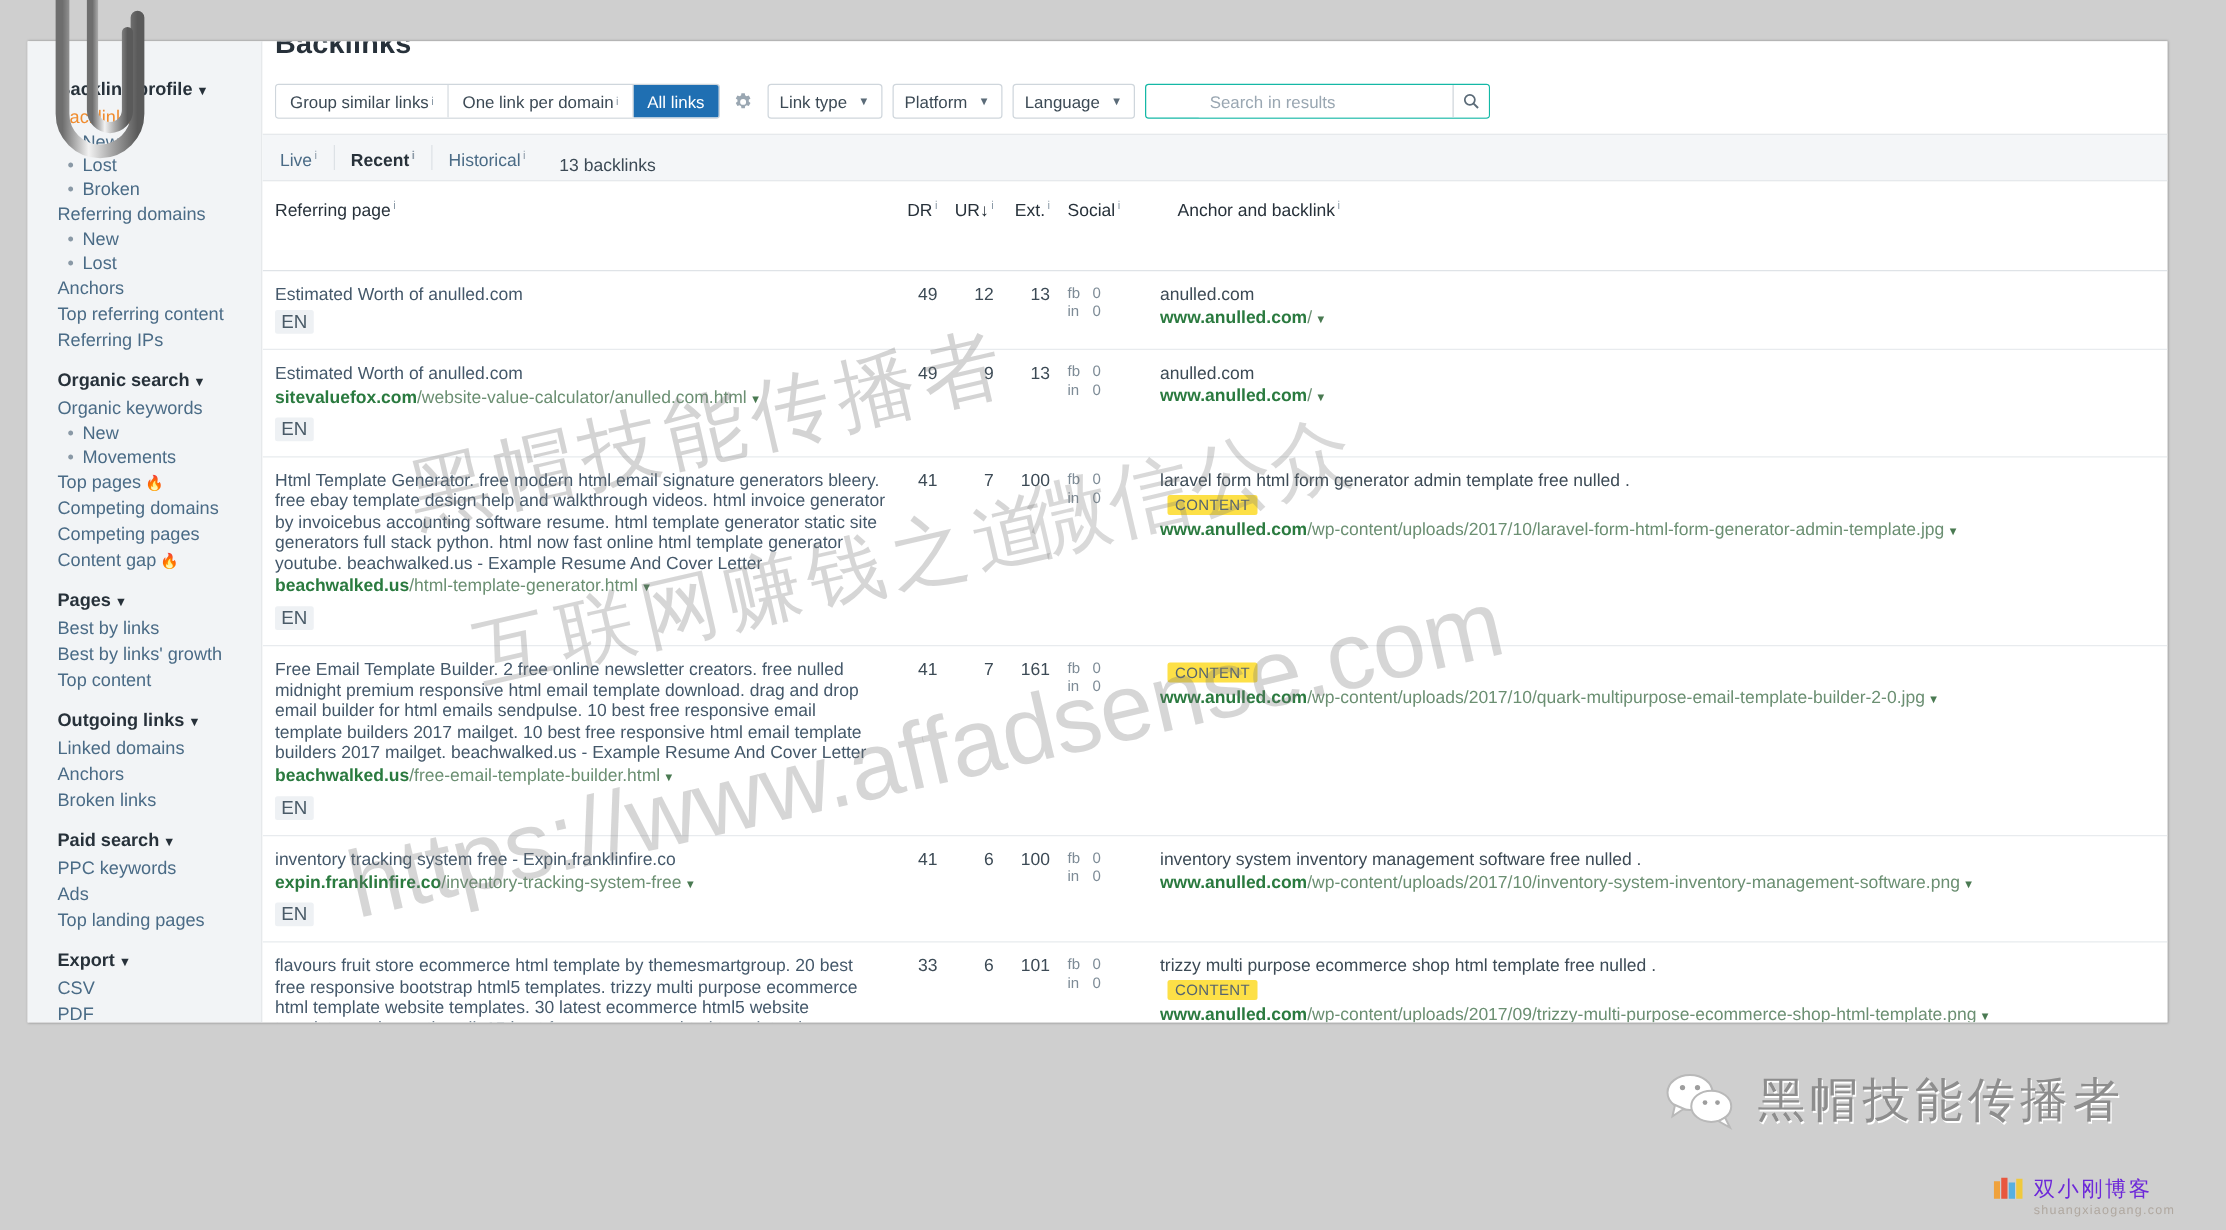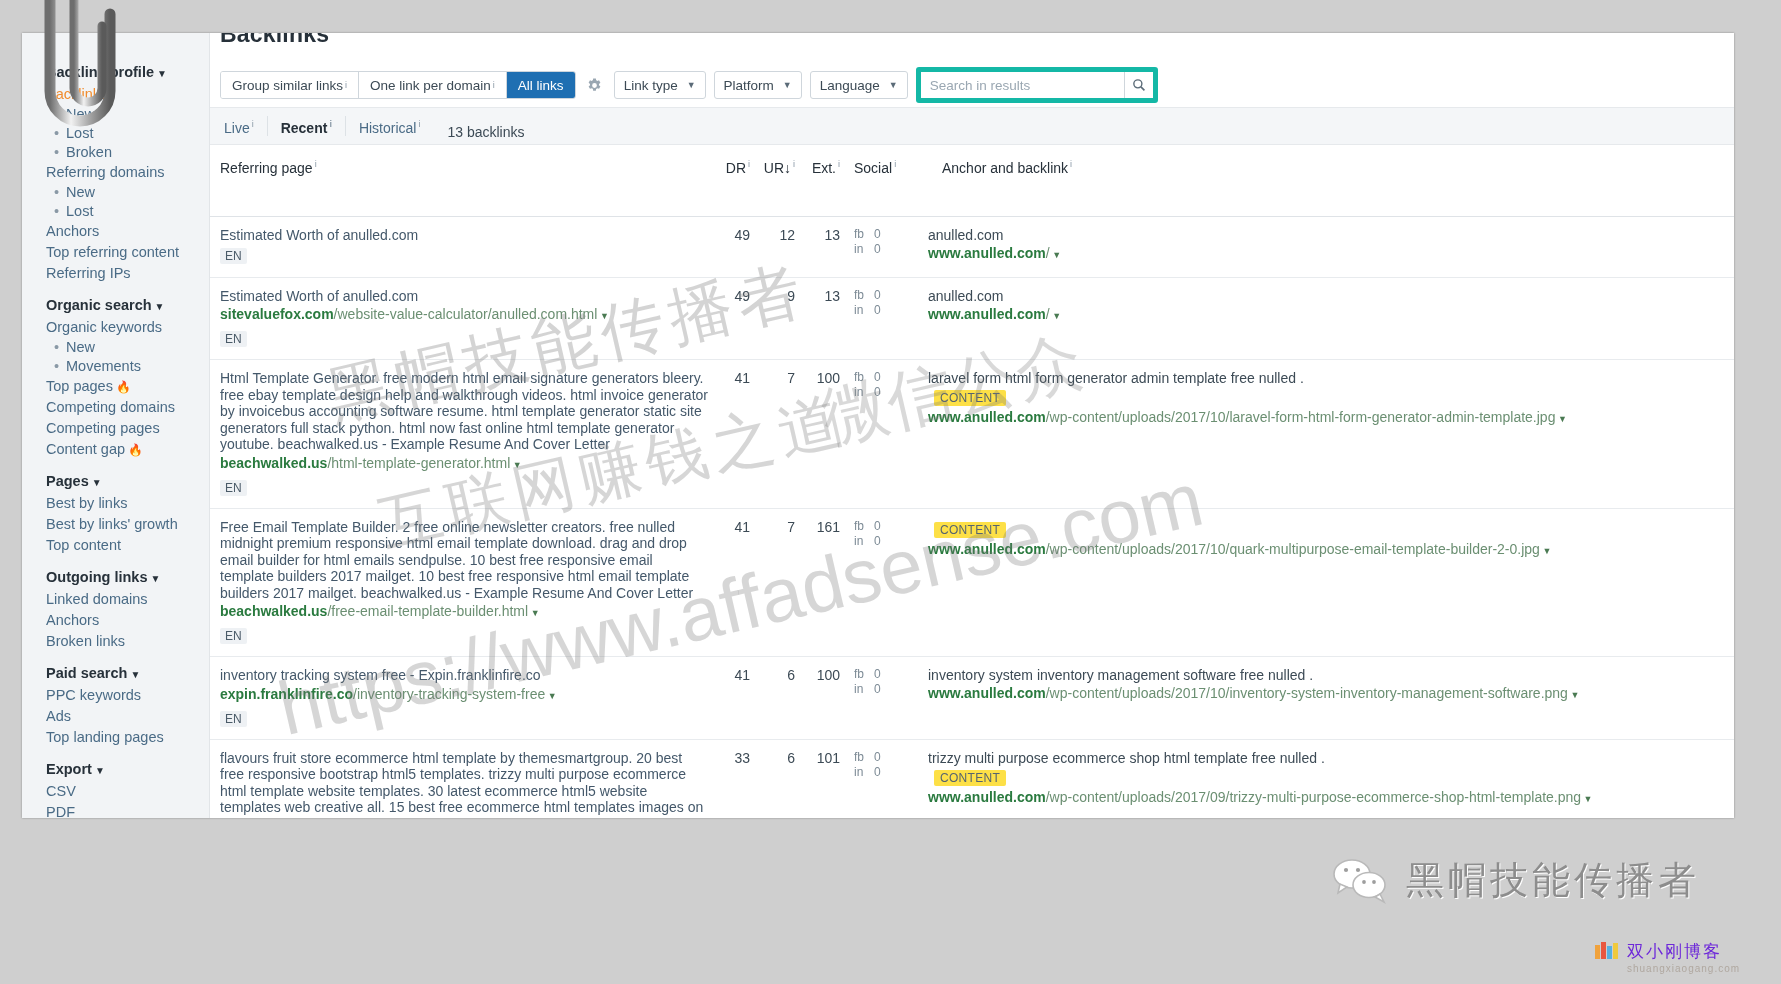--- a/index.html
+++ b/index.html
@@ -84,22 +84,22 @@
     display:flex;align-items:center;justify-content:center;
   }
   .dd{
     display:flex;align-items:center;justify-content:space-between;
     height:26px;border:1px solid #cfd6dc;border-radius:3px;background:#fff;
     padding:0 9px;margin-right:8px;font-size:13.5px;color:#3c4a55;
     cursor:pointer;white-space:nowrap;
   }
   .dd .caret{font-size:9px;margin-left:9px;color:#5b6b78;}
   .search-wrap{
-    display:flex;height:26px;border:5px solid #14b8a6;border-radius:3px;
-    background:#fff;overflow:hidden;
+    display:flex;height:26px;border:1px solid #14b8a6;border-radius:3px;
+    background:#fff;overflow:hidden;padding-left:42px;
   }
   .search-wrap input{
     border:none;outline:none;width:185px;padding:0 9px;
     font-size:13.5px;color:#3c4a55;font-family:"Liberation Sans",sans-serif;
   }
   .search-wrap input::placeholder{color:#9aa7b2;}
   .search-btn{
     width:28px;border-left:1px solid #cfd6dc;background:#fff;
     display:flex;align-items:center;justify-content:center;cursor:pointer;
   }
@@ -142,21 +142,21 @@
   .hdr .c-dr,.hdr .c-ur,.hdr .c-ext{text-align:right;}
   .hdr .c-soc{padding-left:14px;}
   .hdr .c-anc{padding-left:18px;}
   .rp-title{color:#44586a;font-size:14px;line-height:16.5px;}
   .rp-url{font-size:14px;line-height:19px;margin-top:1px;color:#5f8f62;}
   .rp-url b{color:#2a7a3f;font-weight:bold;}
   .rp-url .path{color:#6b8f72;}
   .rp-url .caret{color:#4a7a52;font-size:9px;}
   .lang{
     display:inline-block;margin-top:5px;
-    background:#eef1f4;color:#4a5b68;font-size:12px;
+    background:#eef1f4;color:#4a5b68;font-size:15px;
     padding:1px 5px;border-radius:2px;
   }
   .num{font-size:14px;color:#3c4a55;}
   .soc{display:flex;font-size:12px;color:#7d8b96;padding-left:14px;}
   .soc .lbls{width:20px;}
   .soc .vals{width:20px;text-align:left;}
   .soc .lbls div,.soc .vals div{line-height:15px;}
   .anc{padding-left:18px;}
   .anc-text{font-size:14px;color:#3c4a55;line-height:17px;}
   .content-badge{

